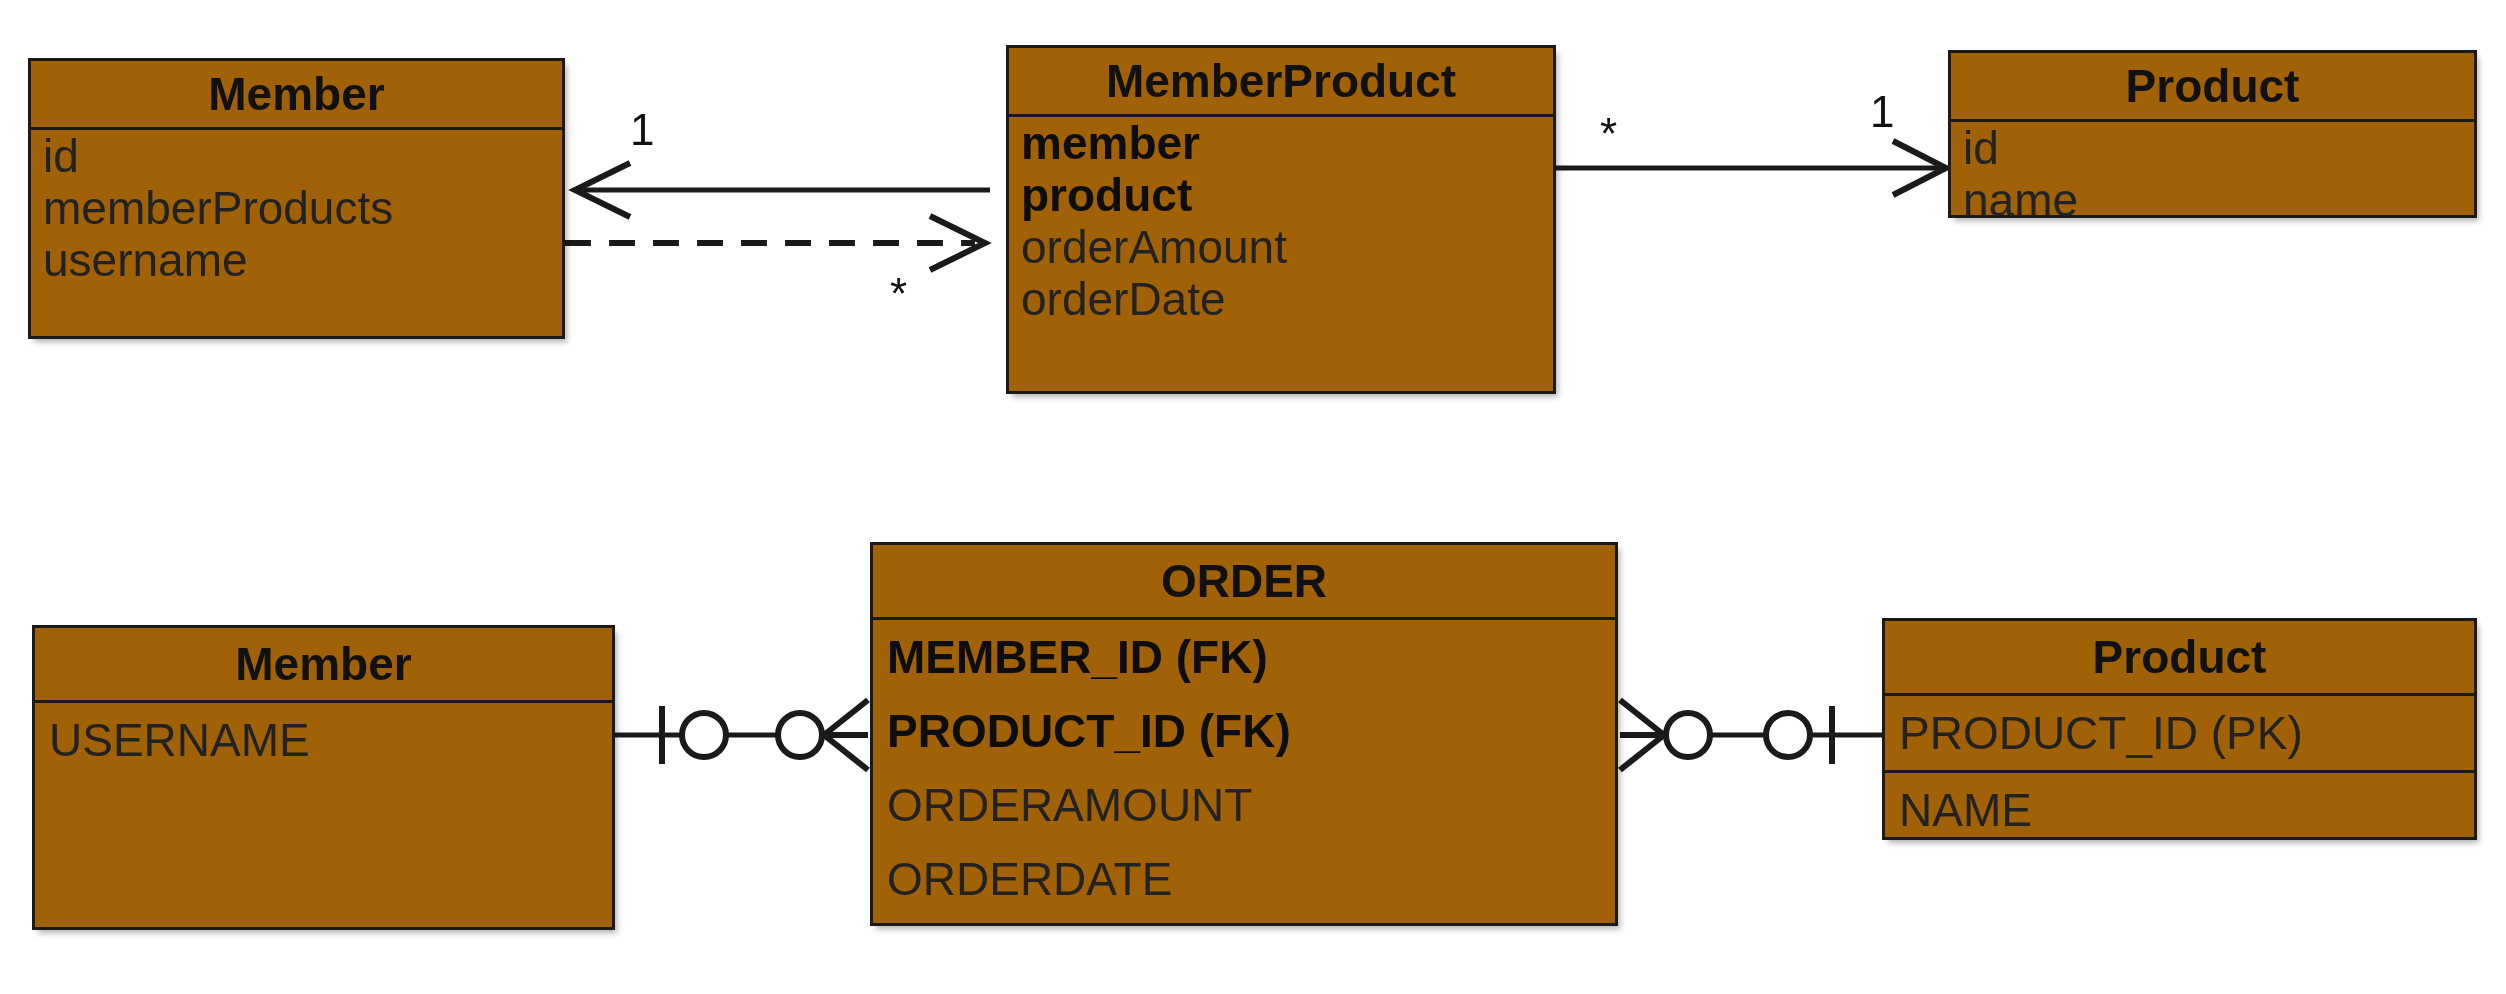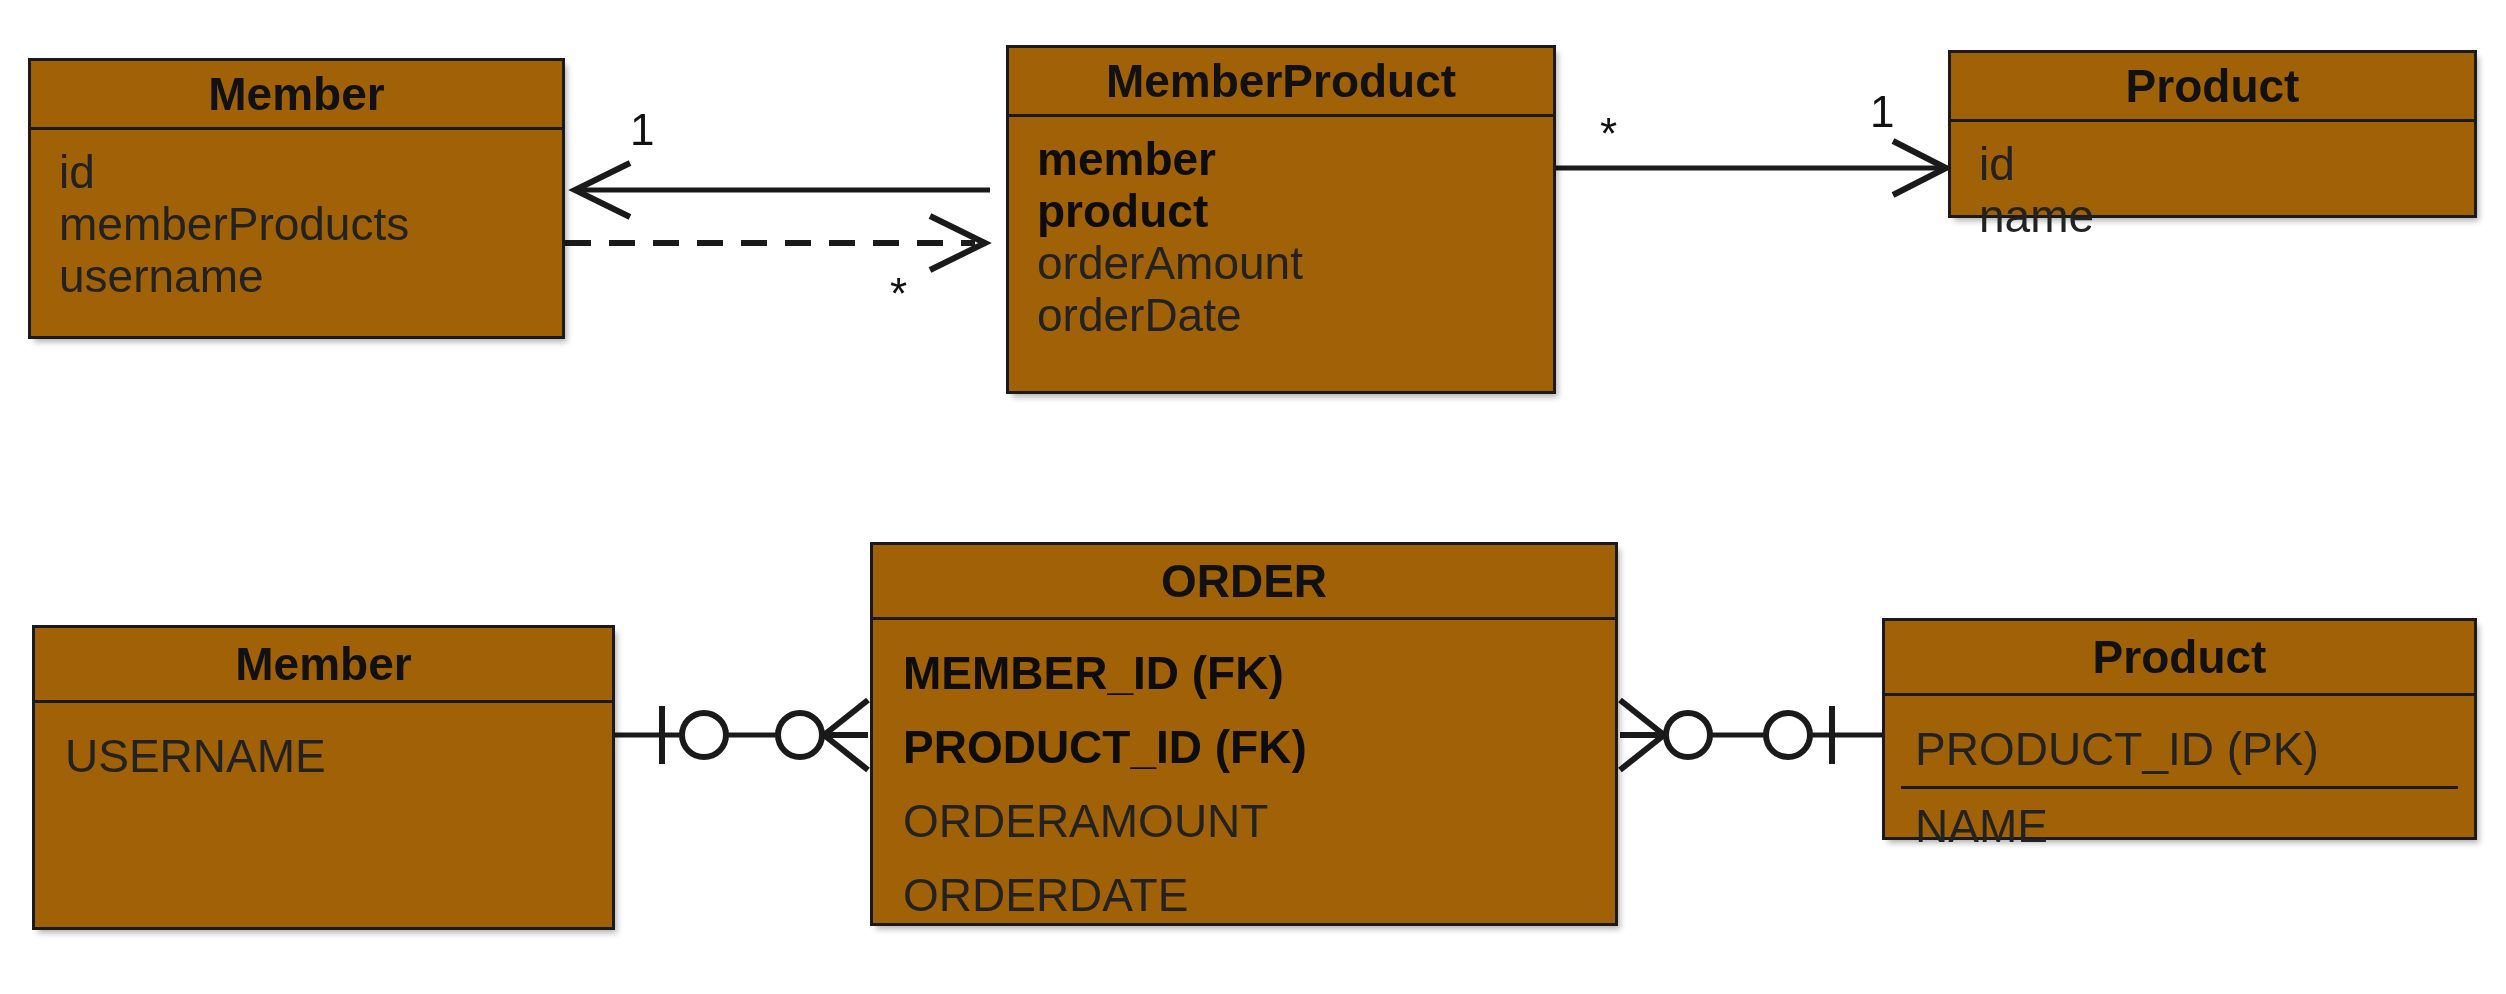--- a/index.html
+++ b/index.html
@@ -30,21 +30,21 @@
     color: #111111;
     box-sizing: border-box;
     white-space: nowrap;
     overflow: hidden;
   }
   .box-sep {
     border-bottom: 3px solid #1a1a1a;
   }
   .box-body {
     box-sizing: border-box;
-    padding: 16px;
+    padding: 0;
   }
   .attr {
     color: #222222;
     white-space: nowrap;
     box-sizing: border-box;
     overflow: hidden;
   }
   .attr.bold { font-weight: bold; color: #0d0d0d; }
 
   

